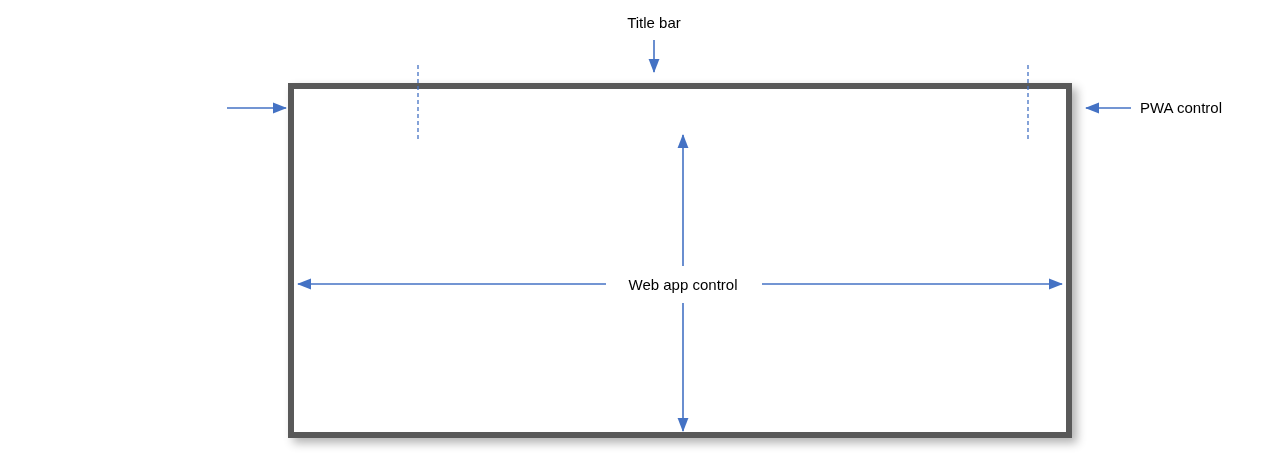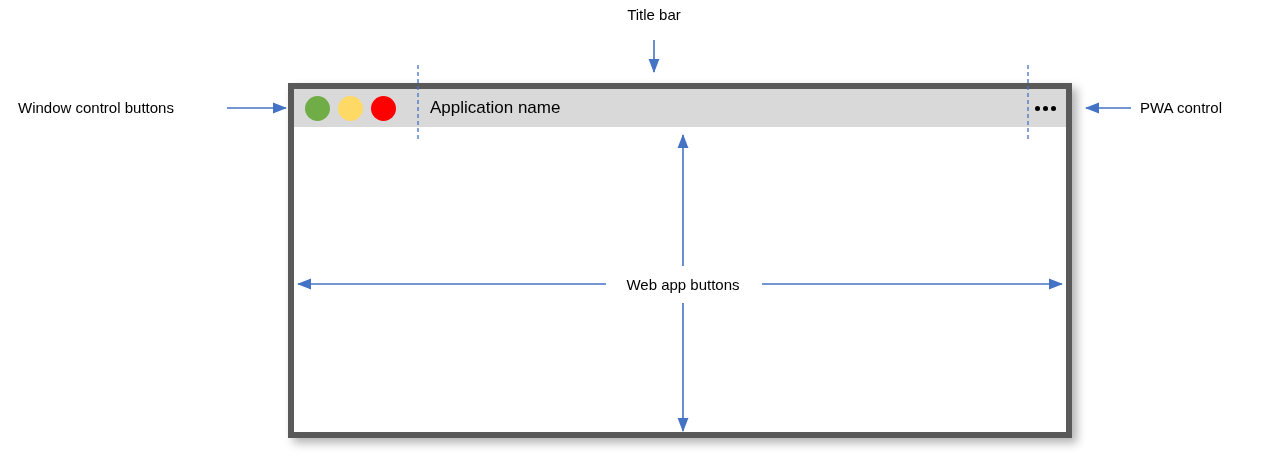--- a/index.html
+++ b/index.html
@@ -83,42 +83,31 @@
   
   .label {
     position: absolute;
     font-size: 15px;
     color: var(--text);
     white-space: nowrap;
     z-index: 6;
     line-height: 19px;
   }
   .label.centered { text-align: center; }
-  #label-titlebar   { left: 594px; top: 5px;  width: 120px; }
+  #label-titlebar   { left: 594px; top: 13px;  width: 120px; }
   #label-controls   { left: 18px;  top: 98px; }
   #label-pwa        { left: 1140px; top: 98px; }
   #label-content    { left: 598px; top: 275px; width: 170px; }
 </style>
 </head>
 <body>
 
 <div class="canvas">
 
   <div class="app-window">
-    <div class="titlebar">
-      <span class="circle" style="background-color: rgb(112, 173, 71);"></span>
-      <span class="circle" style="background-color: rgb(255, 217, 102);"></span>
-      <span class="circle" style="background-color: rgb(255, 0, 0);"></span>
-      <span class="app-name">Application name</span>
-      <span class="ellipsis">
-          <i></i>
-          <i></i>
-          <i></i>
-        </span>
-    </div>
     <div class="content-area"></div>
   </div>
 
   <svg class="overlay" viewBox="0 0 1265 469" xmlns="http://www.w3.org/2000/svg">
     <defs>
       <marker id="arrowhead" markerWidth="9" markerHeight="7" refX="8.4" refY="3.5" orient="auto" markerUnits="strokeWidth">
         <path d="M0,0 L9,3.5 L0,7 Z" fill="#4472C4"></path>
       </marker>
     </defs>
 
@@ -130,19 +119,18 @@
     <line x1="1131" y1="108" x2="1086" y2="108" stroke="#4472C4" stroke-width="1.6" marker-end="url(#arrowhead)"></line>
 
     <line x1="683" y1="266" x2="683" y2="135" stroke="#4472C4" stroke-width="1.6" marker-end="url(#arrowhead)"></line>
     <line x1="683" y1="303" x2="683" y2="431" stroke="#4472C4" stroke-width="1.6" marker-end="url(#arrowhead)"></line>
     <line x1="606" y1="284" x2="298" y2="284" stroke="#4472C4" stroke-width="1.6" marker-end="url(#arrowhead)"></line>
     <line x1="762" y1="284" x2="1062" y2="284" stroke="#4472C4" stroke-width="1.6" marker-end="url(#arrowhead)"></line>
   </svg>
 
   <div class="label centered" id="label-titlebar">Title bar</div>
 
-  <div class="label" id="label-controls">Window control buttons</div>
 
   <div class="label" id="label-pwa">PWA control</div>
 
-  <div class="label centered" id="label-content">Web app buttons</div>
+  <div class="label centered" id="label-content">Web app control</div>
 
 </div>
 
 </body></html>

